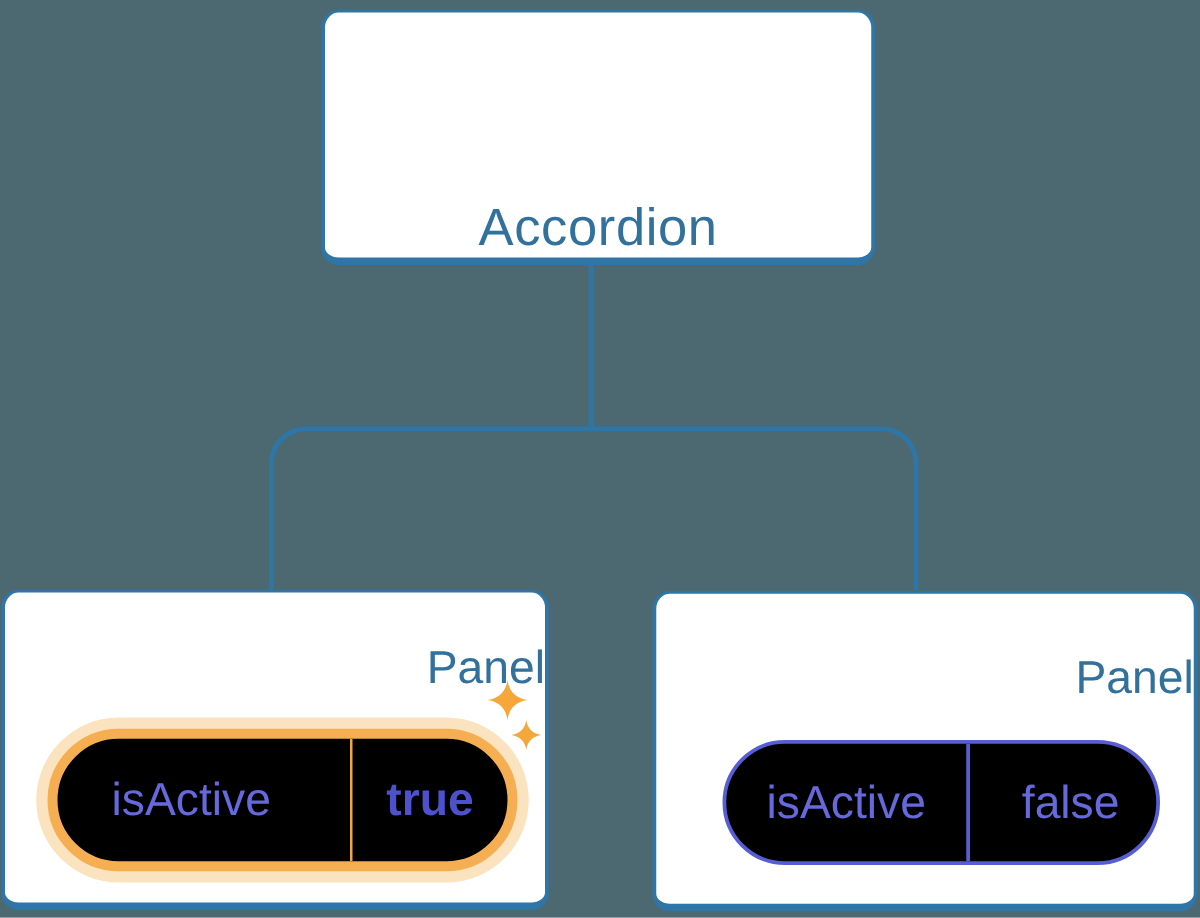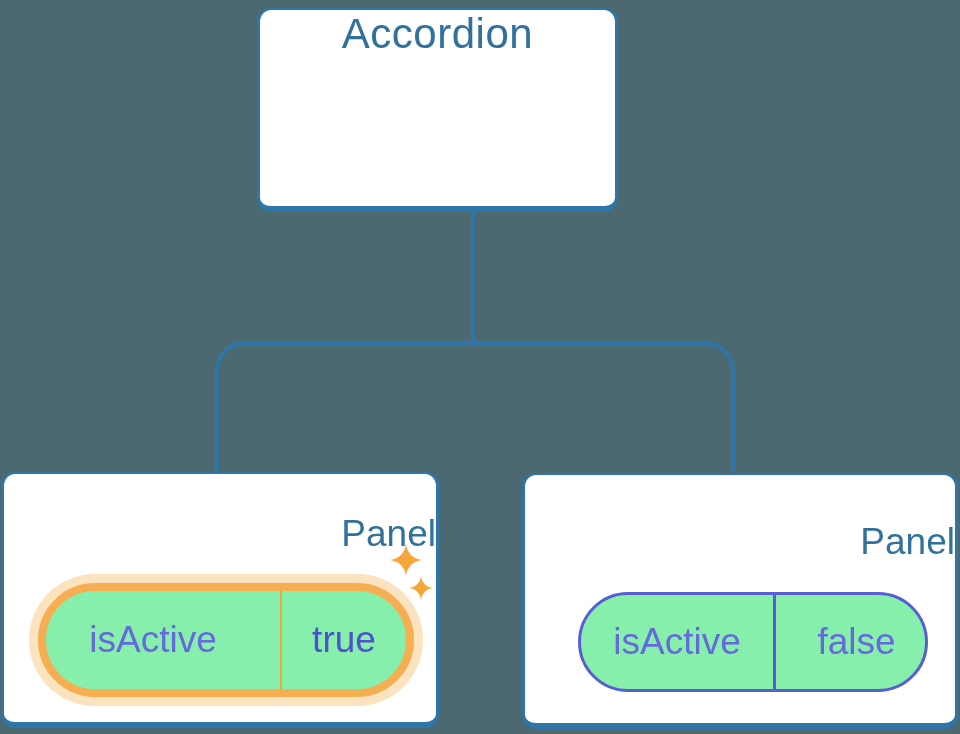--- a/index.html
+++ b/index.html
@@ -14,22 +14,22 @@
   .node {
     position: absolute;
     background: var(--node-fill, #fff);
     border: 3px solid var(--line-blue, #2E76A8);
     border-top-width: 2px;
     border-bottom-width: 6px;
     border-radius: 14px;
     box-sizing: border-box;
   }
   .root-node {
-    left: 257px; top: 8px; width: 361px; height: 204px;
-    display: flex; align-items: flex-start; justify-content: center;
+    left: 257px; top: 8px; width: 443px; height: 204px;
+    display: flex; align-items: flex-end; justify-content: center;
   }
   .node-label {
     font-size: 42px;
     font-weight: 500;
     color: var(--title-blue, #31719C);
     letter-spacing: 0.5px;
   }
   .stem {
     position: absolute;
     left: 471px; top: 210px; width: 4px; height: 134px;
@@ -54,21 +54,21 @@
     font-weight: 500;
     line-height: 1;
     color: var(--title-blue, #31719C);
   }
   .panel-left  .panel-title { top: 41px; }
   .panel-right .panel-title { top: 48px; }
   .pill {
     position: absolute;
     display: flex;
     box-sizing: border-box;
-    background: #86efac;
+    background: #000000;
     border-radius: 999px;
     overflow: hidden;
   }
   .pill-active {
     left: 34px; top: 109px; width: 376px; height: 114px;
     border: 8px solid var(--highlight-orange, #F5AF52);
     box-shadow: 0 0 0 9px var(--highlight-halo, #FAE3BE);
   }
   .pill-inactive {
     left: 53px; top: 117px; width: 350px; height: 100px;
@@ -79,21 +79,21 @@
     align-items: center;
     justify-content: center;
     font-size: 37px;
     color: var(--state-purple, #6569DC);
     box-sizing: border-box;
   }
   .pill-active .cell-name { width: 214px; }
   .pill-active .cell-value {
     flex: 1;
     border-left: 2px solid var(--divider-orange, #EFA63E);
-    font-weight: 400;
+    font-weight: 700;
     color: var(--state-purple-bold, #4E51CC);
     margin-left: 20px;
   }
   .pill-inactive .cell-name { width: 192px; }
   .pill-inactive .cell-value {
     flex: 1;
     border-left: 3px solid var(--pill-border-purple, #575ED4);
     padding-left: 12px;
   }
   .sparkle {

